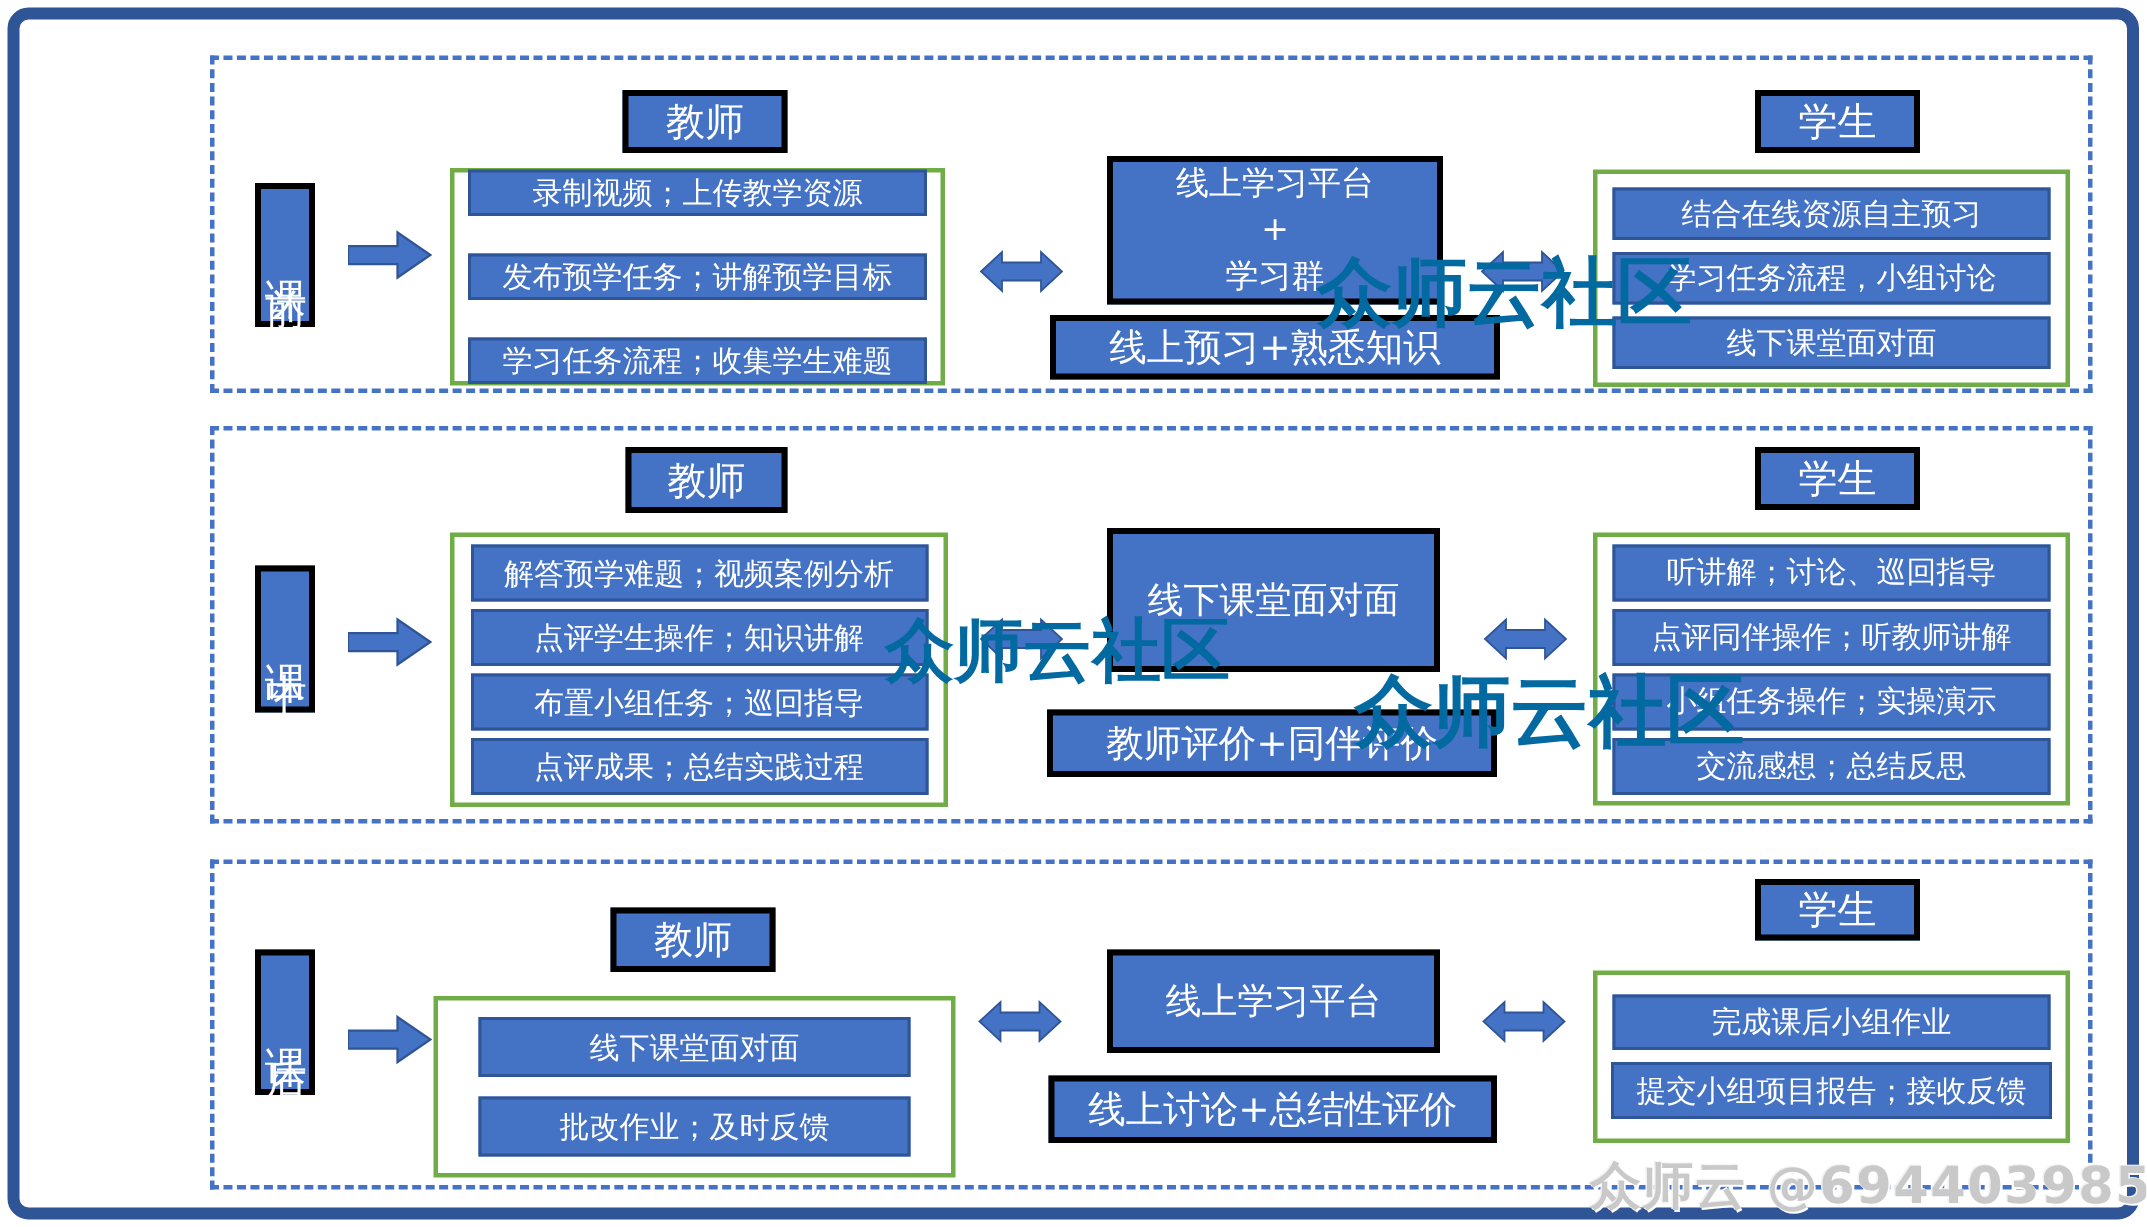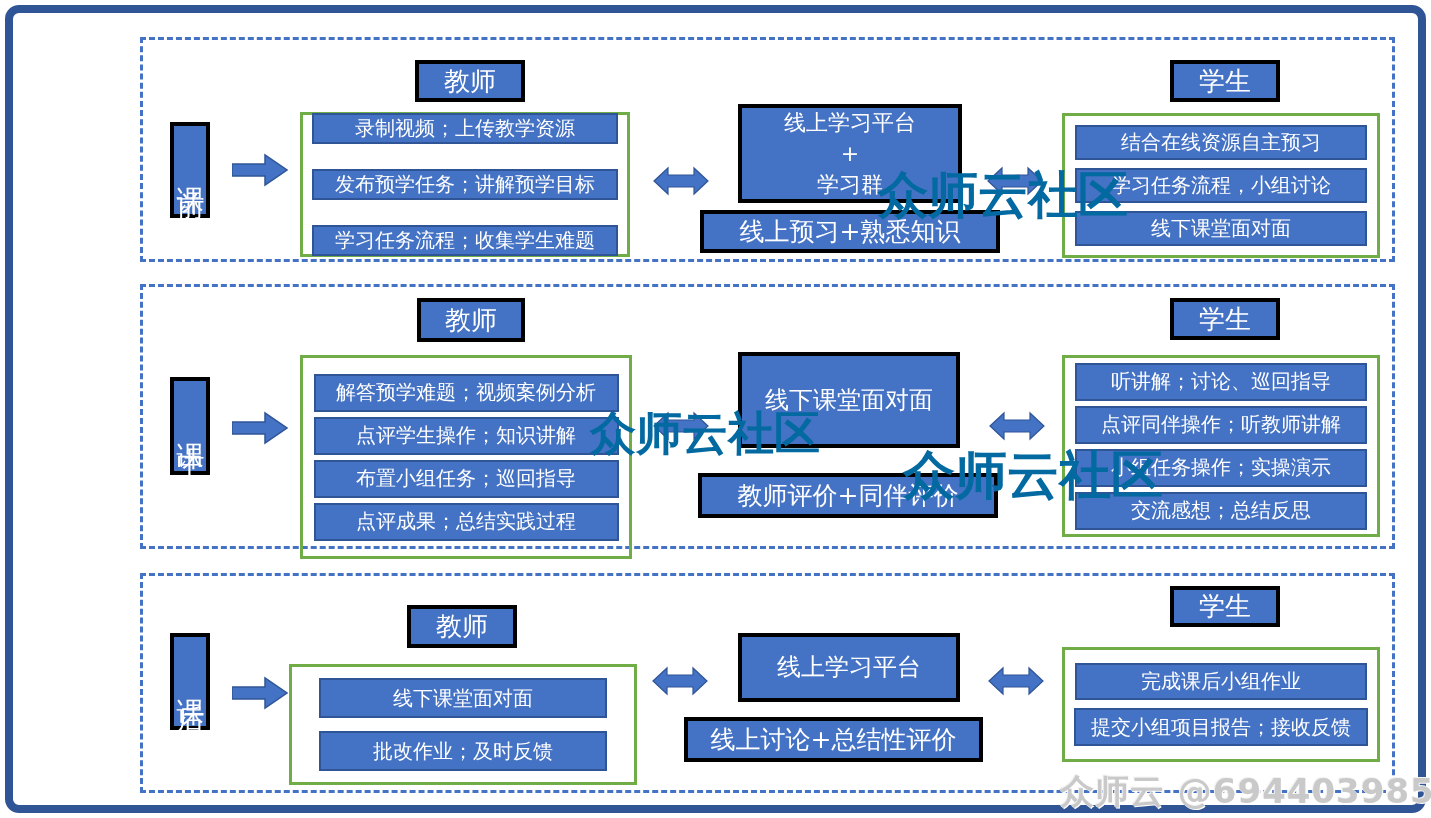--- a/index.html
+++ b/index.html
@@ -95,21 +95,21 @@
   <div class="abs row-frame" style="left:140px;top:284px;width:1255px;height:265px"></div>
 
   <div class="abs bluebox phase" style="left:170px;top:377px;width:40px;height:98px">课中</div>
 
   <svg class="arrow" style="left:232px;top:410px" width="56" height="36">
     <polygon points="0,12 33,12 33,3 55,18 33,33 33,24 0,24" fill="#4472C4" stroke="#2F5597" stroke-width="1.5"></polygon>
   </svg>
 
   <div class="abs bluebox header" style="left:417px;top:298px;width:108px;height:44px">教师</div>
 
-  <div class="abs green-group" style="left:300px;top:355px;width:332px;height:204px;gap:5px">
+  <div class="abs green-group" style="left:300px;top:355px;width:332px;height:183px;gap:5px">
     <div class="item" style="width:305px;height:38px">解答预学难题；视频案例分析</div>
     <div class="item" style="width:305px;height:38px">点评学生操作；知识讲解</div>
     <div class="item" style="width:305px;height:38px">布置小组任务；巡回指导</div>
     <div class="item" style="width:305px;height:38px">点评成果；总结实践过程</div>
   </div>
 
   <svg class="arrow" style="left:653px;top:411px" width="56" height="30">
     <polygon points="1,15 15,2 15,9 41,9 41,2 55,15 41,28 41,21 15,21 15,28" fill="#4472C4" stroke="#2F5597" stroke-width="1.2"></polygon>
   </svg>
 
@@ -144,21 +144,21 @@
     <div class="item" style="width:288px;height:40px">线下课堂面对面</div>
     <div class="item" style="width:288px;height:40px">批改作业；及时反馈</div>
   </div>
 
   <svg class="arrow" style="left:652px;top:666px" width="56" height="30">
     <polygon points="1,15 15,2 15,9 41,9 41,2 55,15 41,28 41,21 15,21 15,28" fill="#4472C4" stroke="#2F5597" stroke-width="1.2"></polygon>
   </svg>
 
   <div class="abs bluebox platform" style="left:738px;top:633px;width:222px;height:69px;font-size:24px">线上学习平台</div>
 
-  <div class="abs bluebox activity" style="left:684px;top:717px;width:299px;height:45px">线上讨论+总结性评价</div>
+  <div class="abs bluebox activity" style="left:699px;top:717px;width:299px;height:45px">线上讨论+总结性评价</div>
 
   <svg class="arrow" style="left:988px;top:666px" width="56" height="30">
     <polygon points="1,15 15,2 15,9 41,9 41,2 55,15 41,28 41,21 15,21 15,28" fill="#4472C4" stroke="#2F5597" stroke-width="1.2"></polygon>
   </svg>
 
   <div class="abs bluebox header" style="left:1170px;top:586px;width:110px;height:41px">学生</div>
 
   <div class="abs green-group" style="left:1062px;top:647px;width:318px;height:115px;gap:8px">
     <div class="item" style="width:292px;height:37px">完成课后小组作业</div>
     <div class="item" style="width:294px;height:38px">提交小组项目报告；接收反馈</div>

